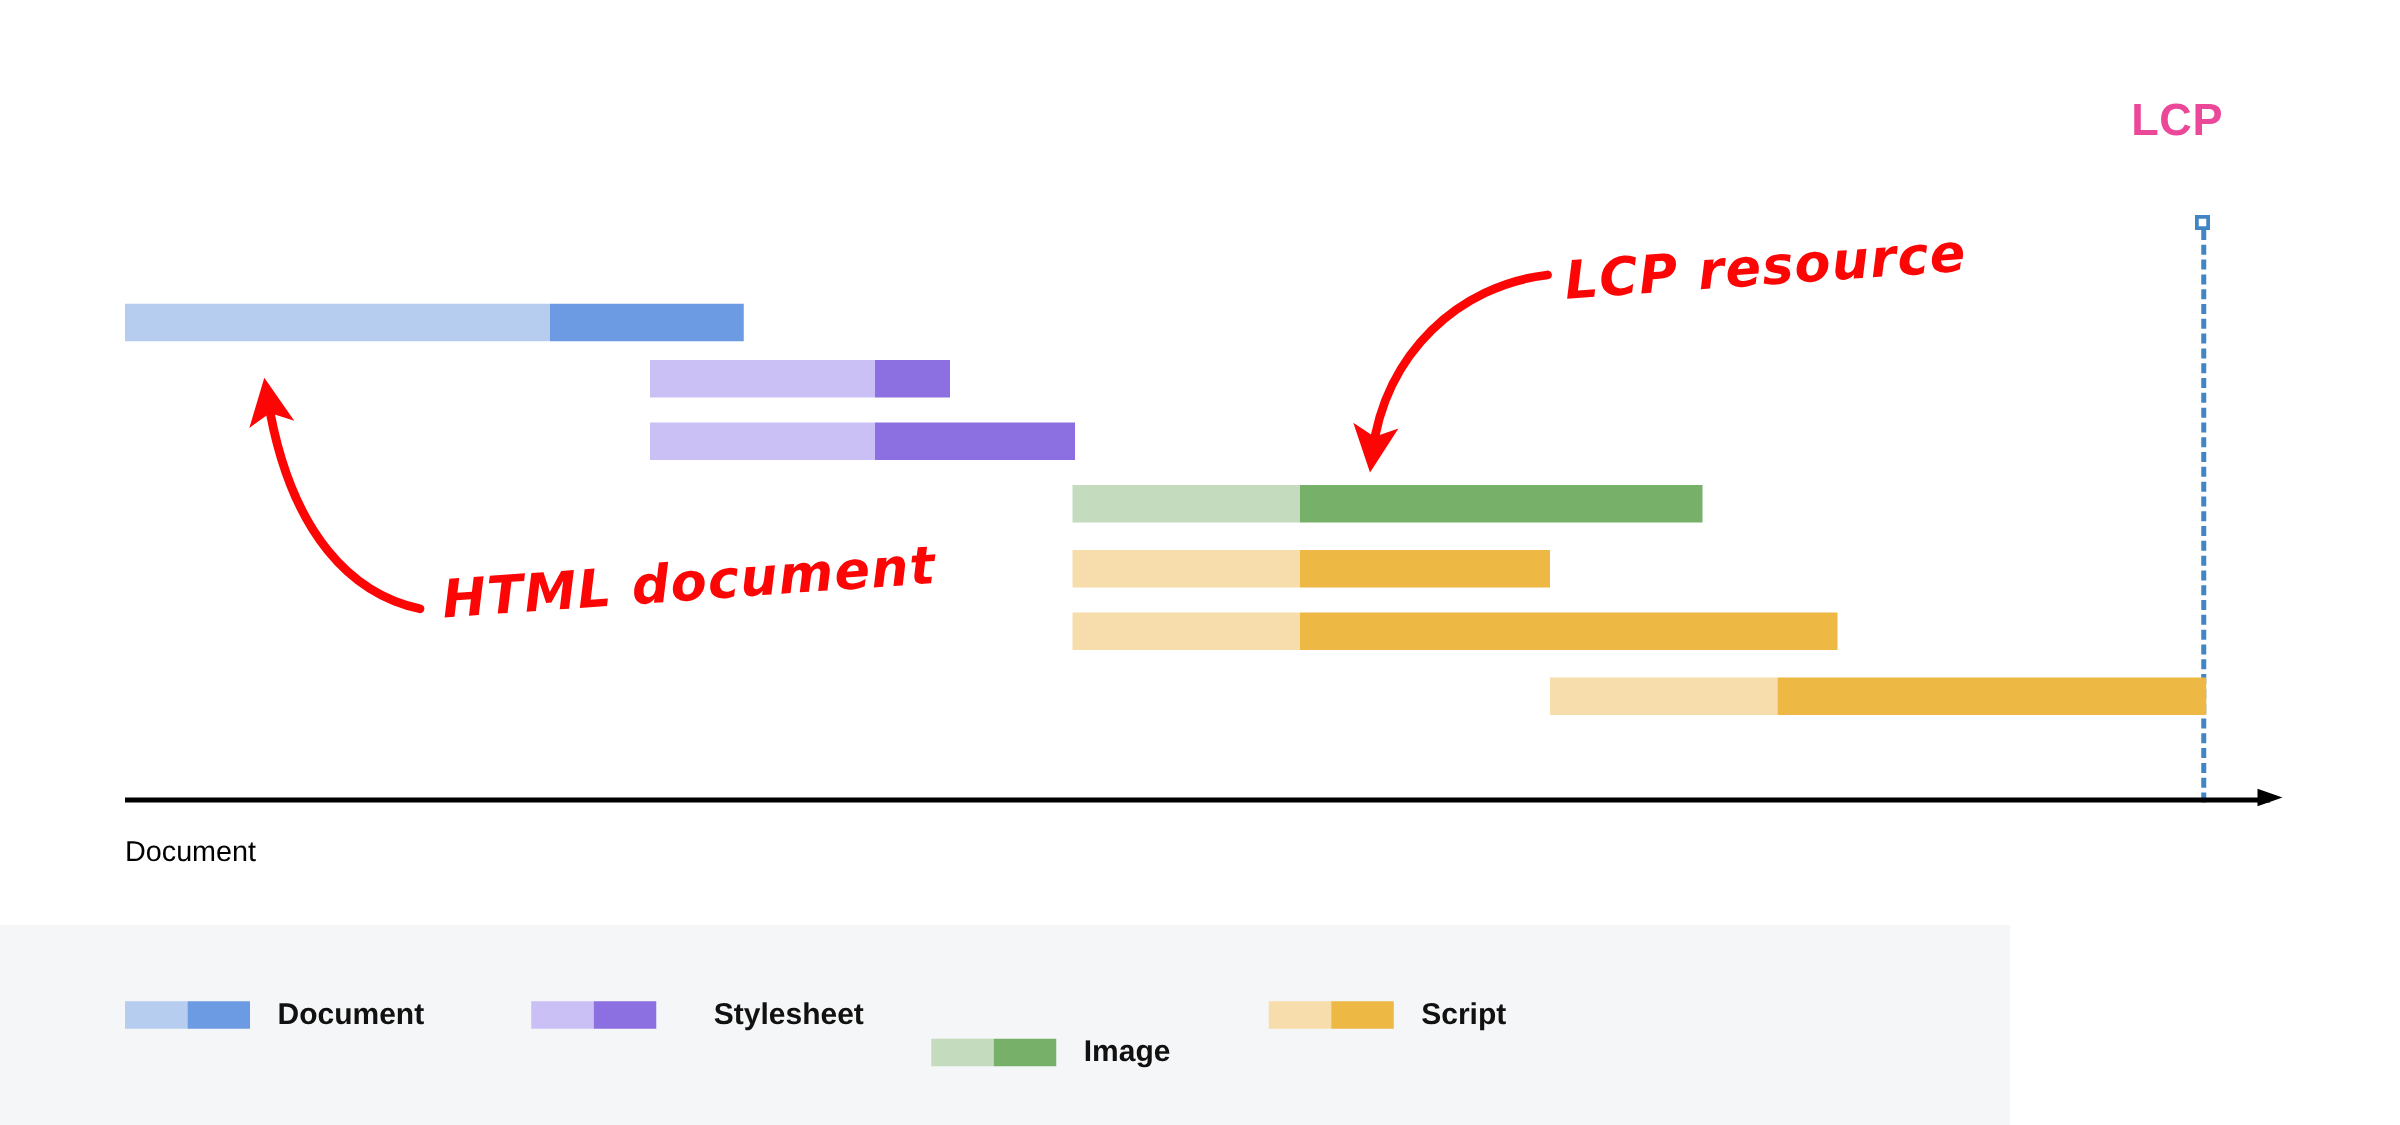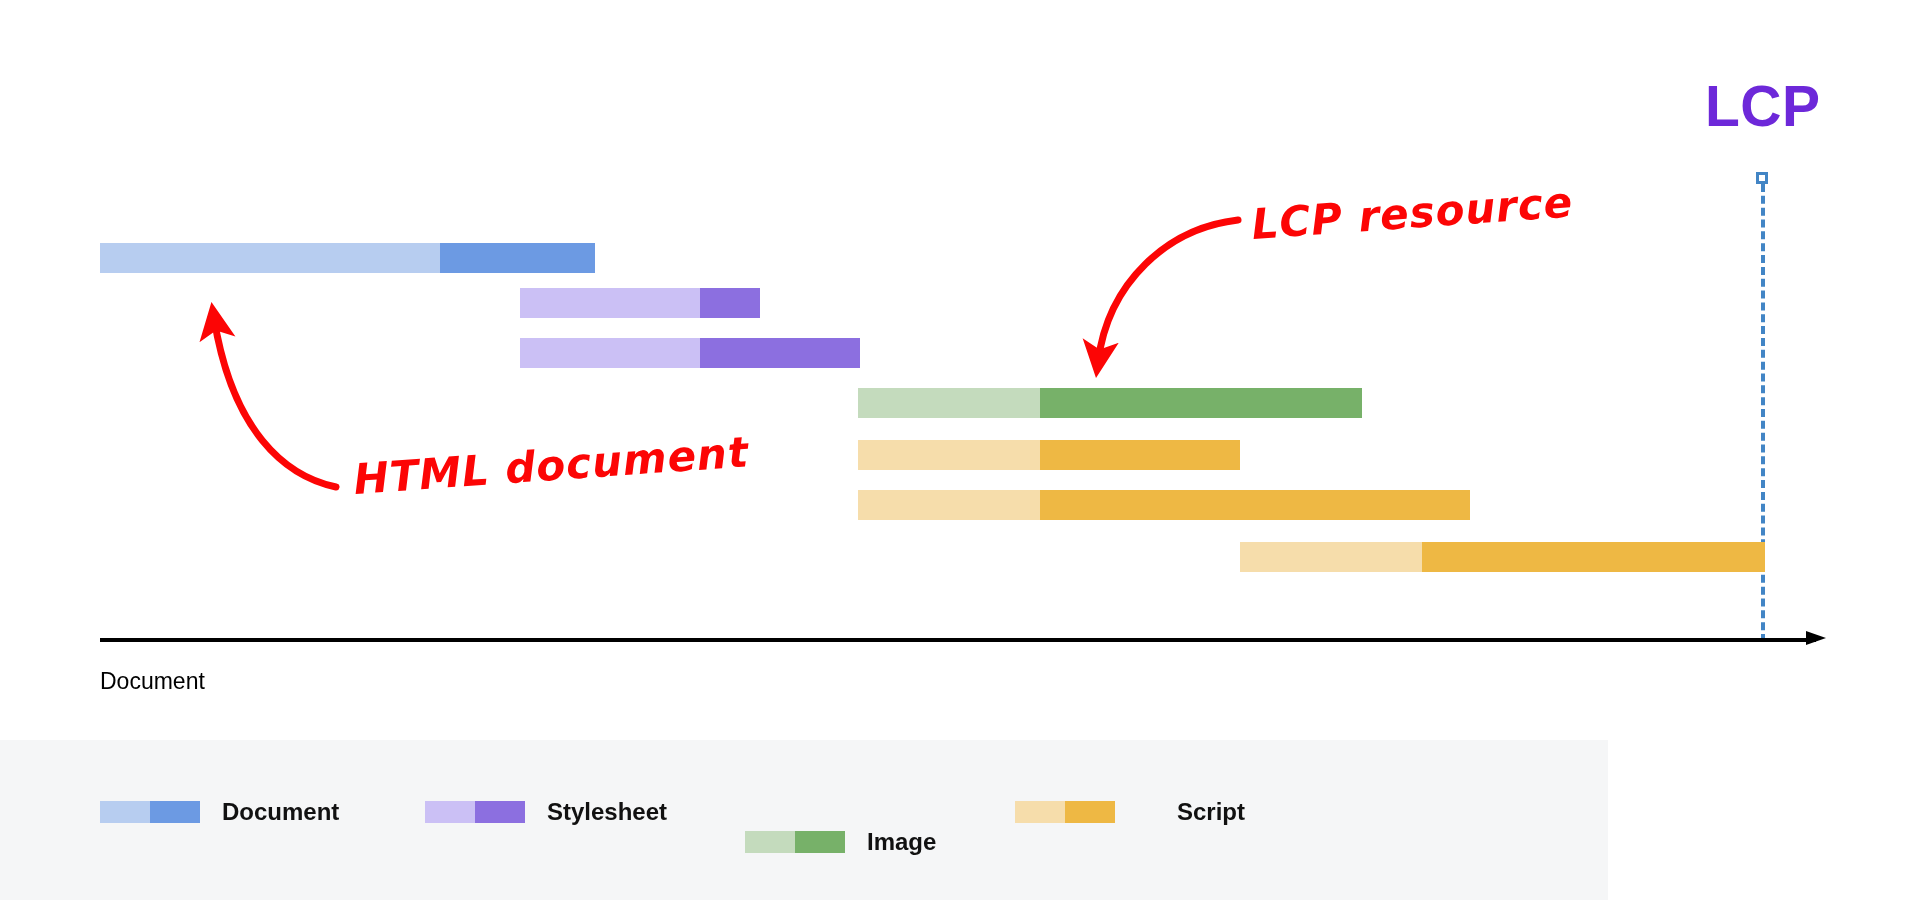--- a/index.html
+++ b/index.html
@@ -17,22 +17,22 @@
 
   .bar { position:absolute; height:30px; display:flex; }
   .bar .seg { height:100%; }
   .seg-wait { opacity:1; }
   .seg-load { opacity:1; }
 
   
   .lcp-label {
     position:absolute;
     font-weight:bold;
-    font-size:57px;
-    color:#6d28d9;
+    font-size:36px;
+    color:#ec4899;
     letter-spacing:0.5px;
     line-height:1;
   }
   .lcp-line {
     position:absolute;
     width:0;
     border-left:4px dashed #4285c5;
   }
   .lcp-square {
     position:absolute;
@@ -151,35 +151,35 @@
 
   <div class="legend-bar">
     <div id="legend-layer">
         <div class="legend-item" style="left: 100px; top: 58px;">
           <div class="legend-swatch">
             <div class="sw" style="background: rgb(183, 205, 240);"></div>
             <div class="sw" style="background: rgb(108, 154, 227);"></div>
           </div>
           <div class="legend-text">Document</div>
         </div>
-        <div class="legend-item" style="left: 425px; top: 58px;">
+        <div class="legend-item" style="left: 425px; top: 58px; gap: 24px;">
           <div class="legend-swatch">
             <div class="sw" style="background: rgb(203, 192, 245);"></div>
             <div class="sw" style="background: rgb(140, 111, 224);"></div>
           </div>
           <div class="legend-text">Stylesheet</div>
         </div>
         <div class="legend-item" style="left: 745px; top: 58px; margin-top: 30px;">
           <div class="legend-swatch">
             <div class="sw" style="background: rgb(196, 219, 189);"></div>
             <div class="sw" style="background: rgb(119, 177, 105);"></div>
           </div>
           <div class="legend-text">Image</div>
         </div>
-        <div class="legend-item" style="left: 1015px; top: 58px; gap: 40px;">
+        <div class="legend-item" style="left: 1015px; top: 58px;">
           <div class="legend-swatch">
             <div class="sw" style="background: rgb(246, 221, 171);"></div>
             <div class="sw" style="background: rgb(238, 184, 68);"></div>
           </div>
           <div class="legend-text">Script</div>
         </div>
       </div>
   </div>
 
 </div>

